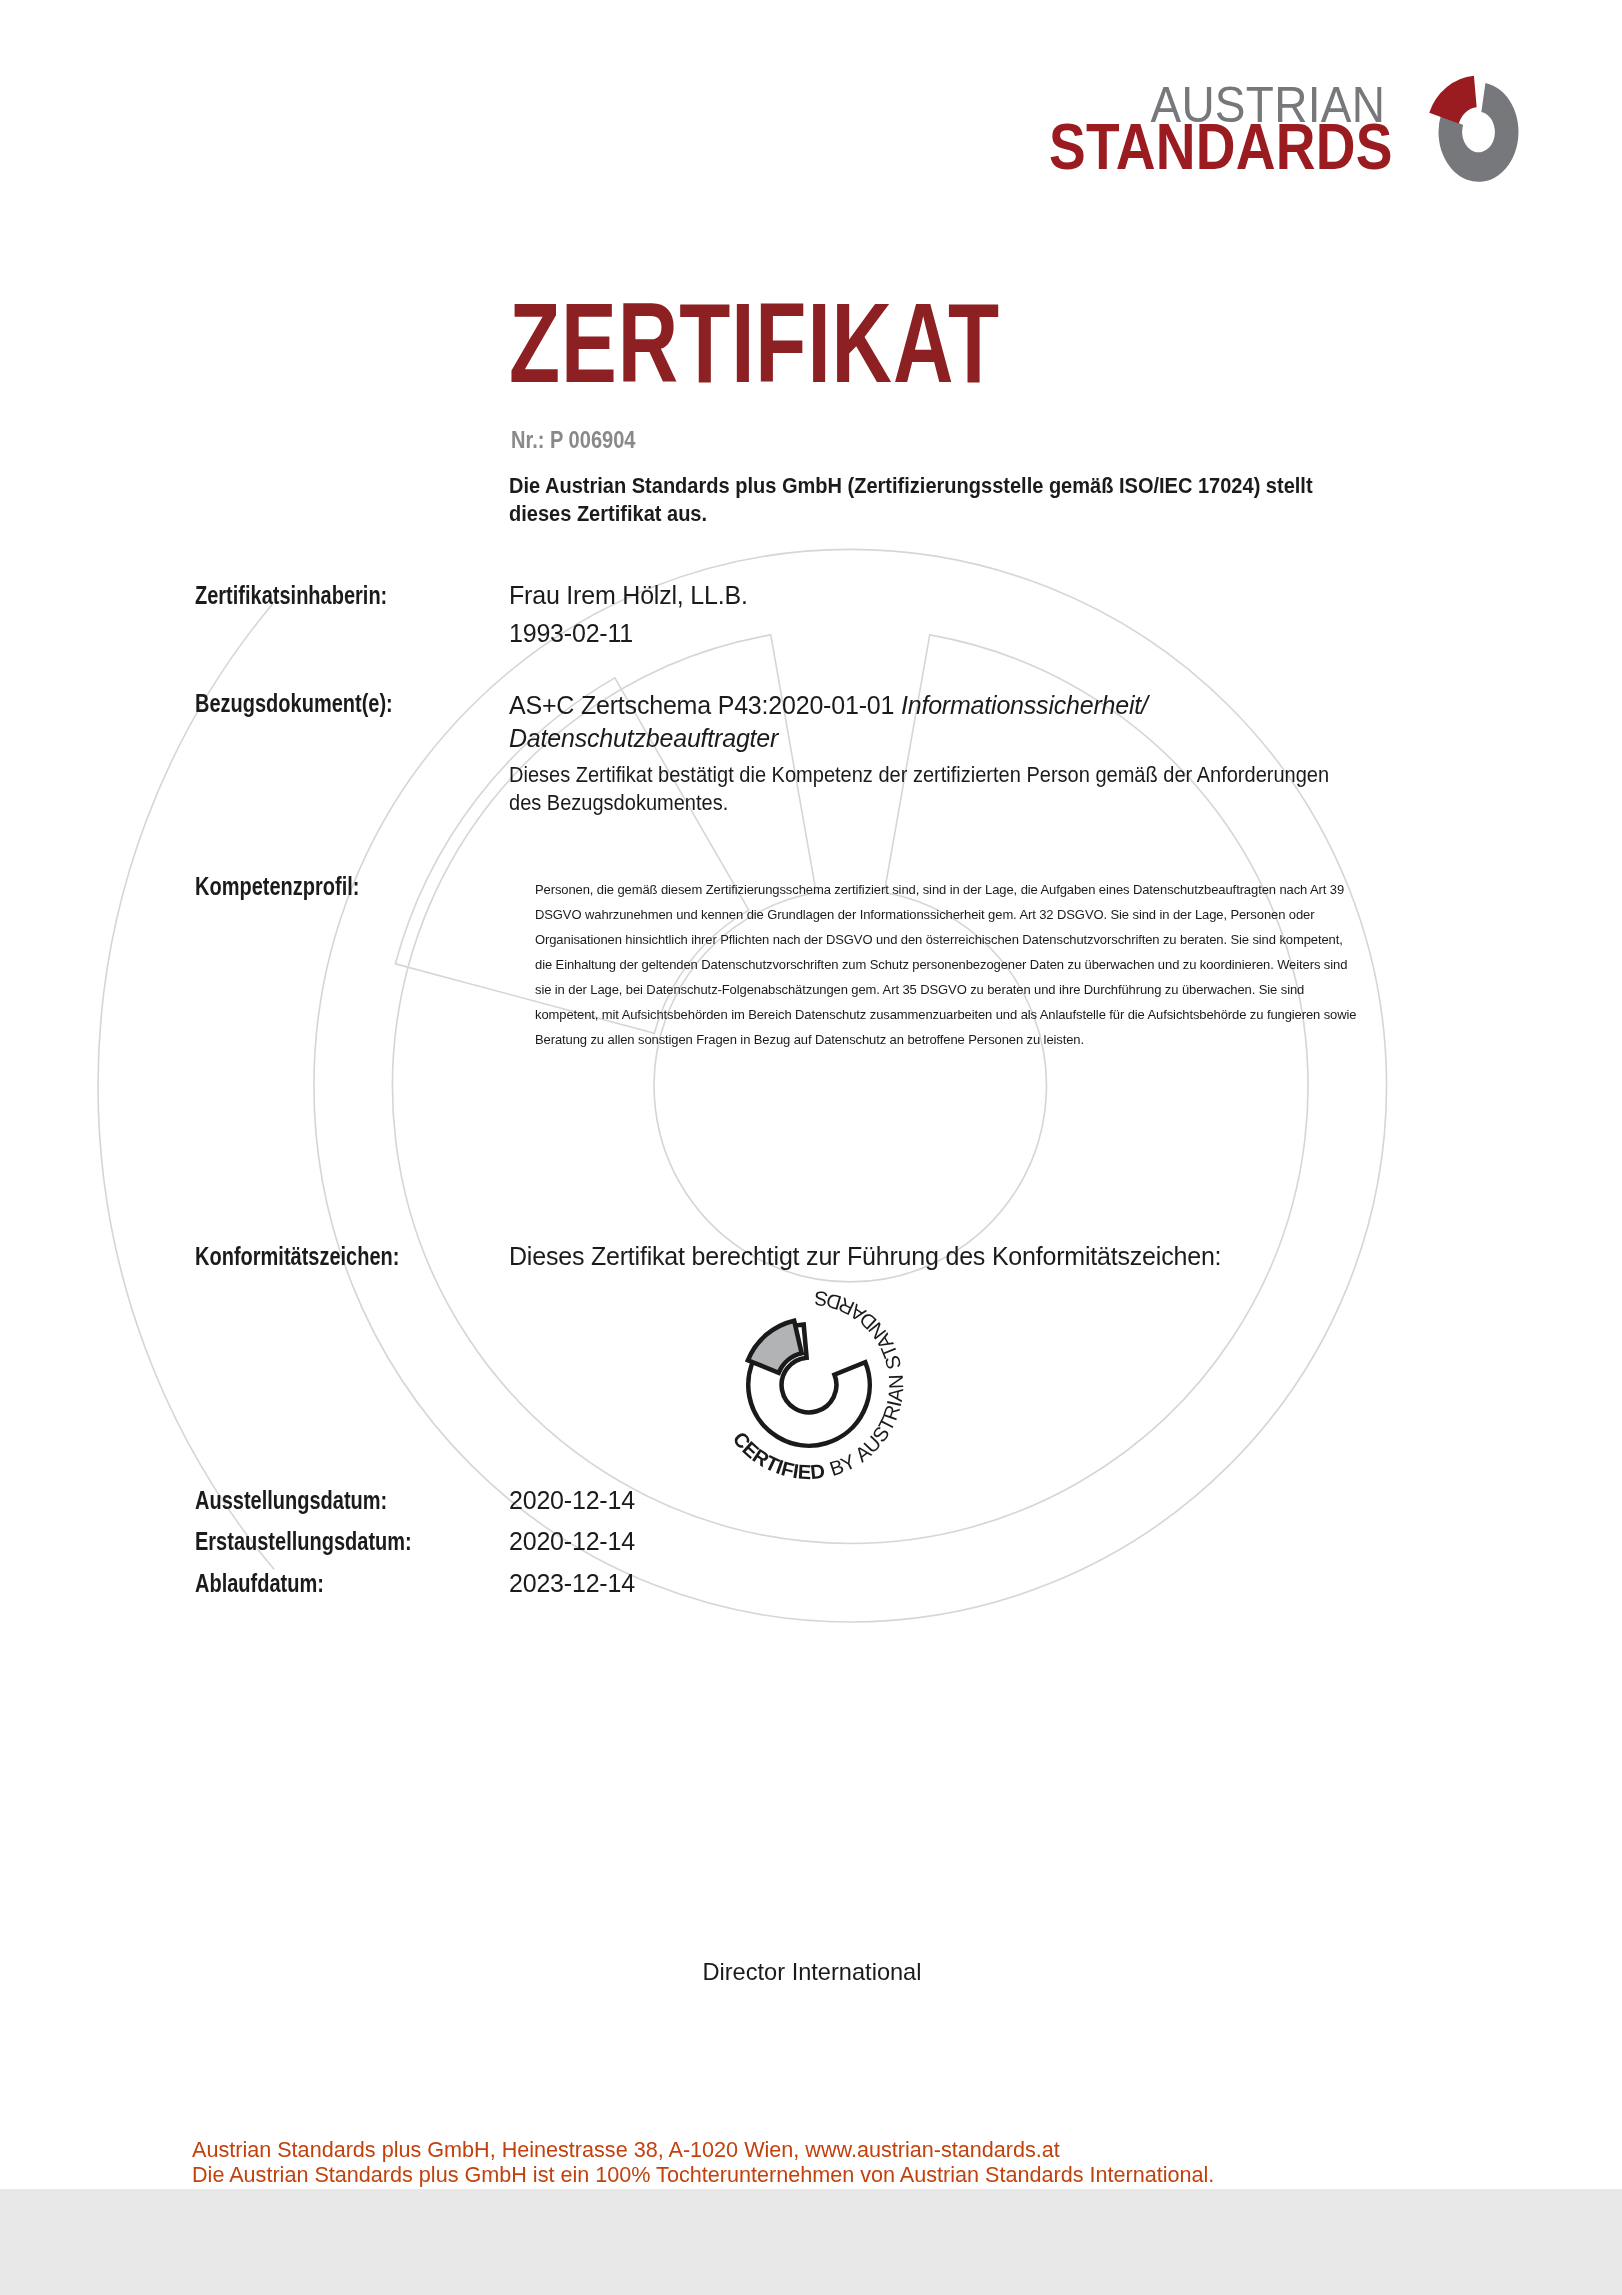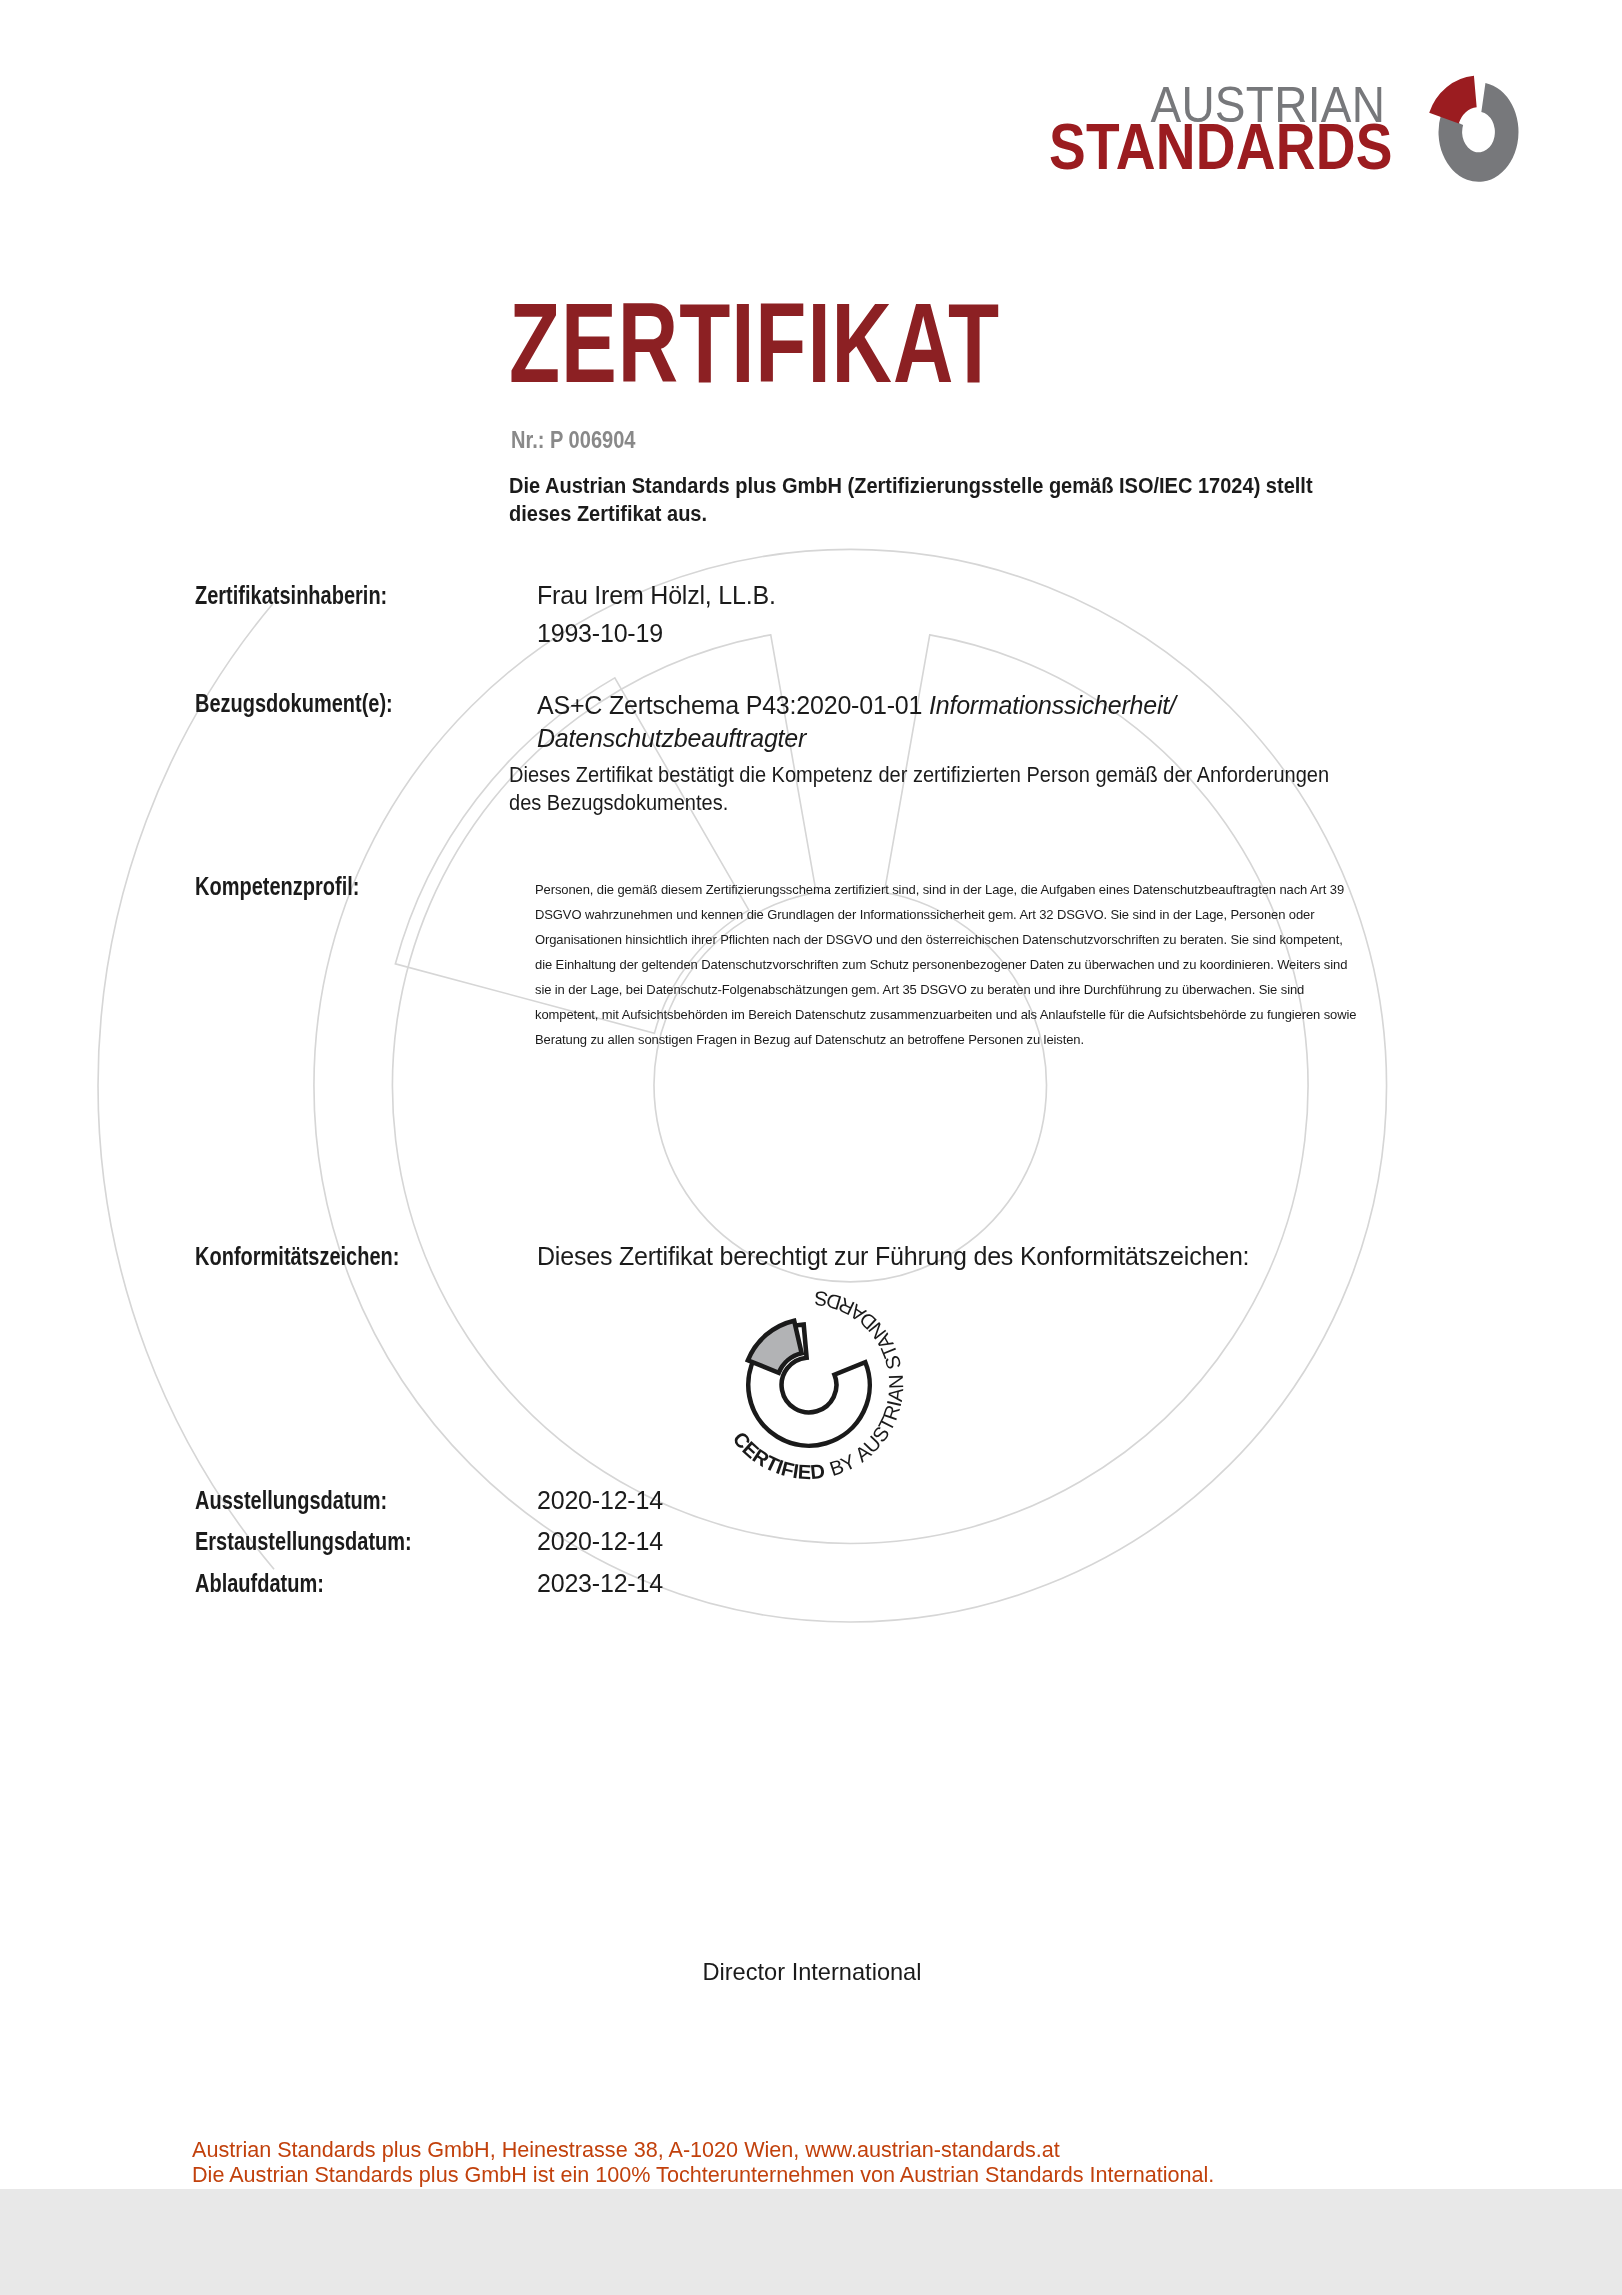--- a/index.html
+++ b/index.html
@@ -5,21 +5,21 @@
   html,body{margin:0;padding:0;background:#e8e8e8;}
   .page{
     position:relative;
     width:1622px;height:2189px;
     background:#ffffff;
     overflow:hidden;
     font-family:"Liberation Sans","DejaVu Sans",sans-serif;
     color:#1b1b1b;
   }
   .abs{position:absolute;}
-  .nowrap{white-space:nowrap;margin-left:28px;}
+  .nowrap{white-space:nowrap;}
 
   
   .watermark{position:absolute;left:0;top:0;z-index:0;}
 
   
   .logo-austrian{
     top:80px;right:237px;
     font-size:50px;line-height:50px;color:#77787b;
     transform:scaleX(0.92);transform-origin:100% 0;
     letter-spacing:0.3px;white-space:nowrap;z-index:2;
@@ -100,21 +100,21 @@
     <path d="M 10.59 -74.85 A 61 76 0 1 1 -57.32 -26.0 L -23.49 -10.60 A 25 31 0 1 0 4.34 -30.53 Z" fill="#77787b"></path>
     <path d="M -75.18 -29.41 A 80 86 0 0 1 -6.97 -85.67 L -2.79 -37.86 A 32 38 0 0 0 -30.07 -13.0 Z" fill="#9b1c20"></path>
   </svg>
 
   <div class="abs doc-title">ZERTIFIKAT</div>
   <div class="abs doc-number">Nr.: P 006904</div>
   <div class="abs intro">Die Austrian Standards plus GmbH (Zertifizierungsstelle gemäß ISO/IEC 17024) stellt dieses Zertifikat aus.</div>
 
   <div class="abs lbl" style="left:195px;top:581px;">Zertifikatsinhaberin:</div>
   <div class="abs val nowrap" style="left:509px;top:581px;">Frau Irem Hölzl, LL.B.</div>
-  <div class="abs val nowrap" style="left:509px;top:619px;">1993-10-19</div>
+  <div class="abs val nowrap" style="left:509px;top:619px;">1993-02-11</div>
 
   <div class="abs lbl" style="left:195px;top:689px;">Bezugsdokument(e):</div>
   <div class="abs val-block" style="left:509px;top:689px;">
     <div class="nowrap"><span>AS+C Zertschema P43:2020-01-01 </span><em>Informationssicherheit/</em></div>
     <div class="nowrap"><em>Datenschutzbeauftragter</em></div>
   </div>
   <div class="abs note">Dieses Zertifikat bestätigt die Kompetenz der zertifizierten Person gemäß der Anforderungen des Bezugsdokumentes.</div>
 
   <div class="abs lbl" style="left:195px;top:872px;">Kompetenzprofil:</div>
   <div class="abs competence-text">Personen, die gemäß diesem Zertifizierungsschema zertifiziert sind, sind in der Lage, die Aufgaben eines Datenschutzbeauftragten nach Art 39 DSGVO wahrzunehmen und kennen die Grundlagen der Informationssicherheit gem. Art 32 DSGVO. Sie sind in der Lage, Personen oder Organisationen hinsichtlich ihrer Pflichten nach der DSGVO und den österreichischen Datenschutzvorschriften zu beraten. Sie sind kompetent, die Einhaltung der geltenden Datenschutzvorschriften zum Schutz personenbezogener Daten zu überwachen und zu koordinieren. Weiters sind sie in der Lage, bei Datenschutz-Folgenabschätzungen gem. Art 35 DSGVO zu beraten und ihre Durchführung zu überwachen. Sie sind kompetent, mit Aufsichtsbehörden im Bereich Datenschutz zusammenzuarbeiten und als Anlaufstelle für die Aufsichtsbehörde zu fungieren sowie Beratung zu allen sonstigen Fragen in Bezug auf Datenschutz an betroffene Personen zu leisten.</div>

